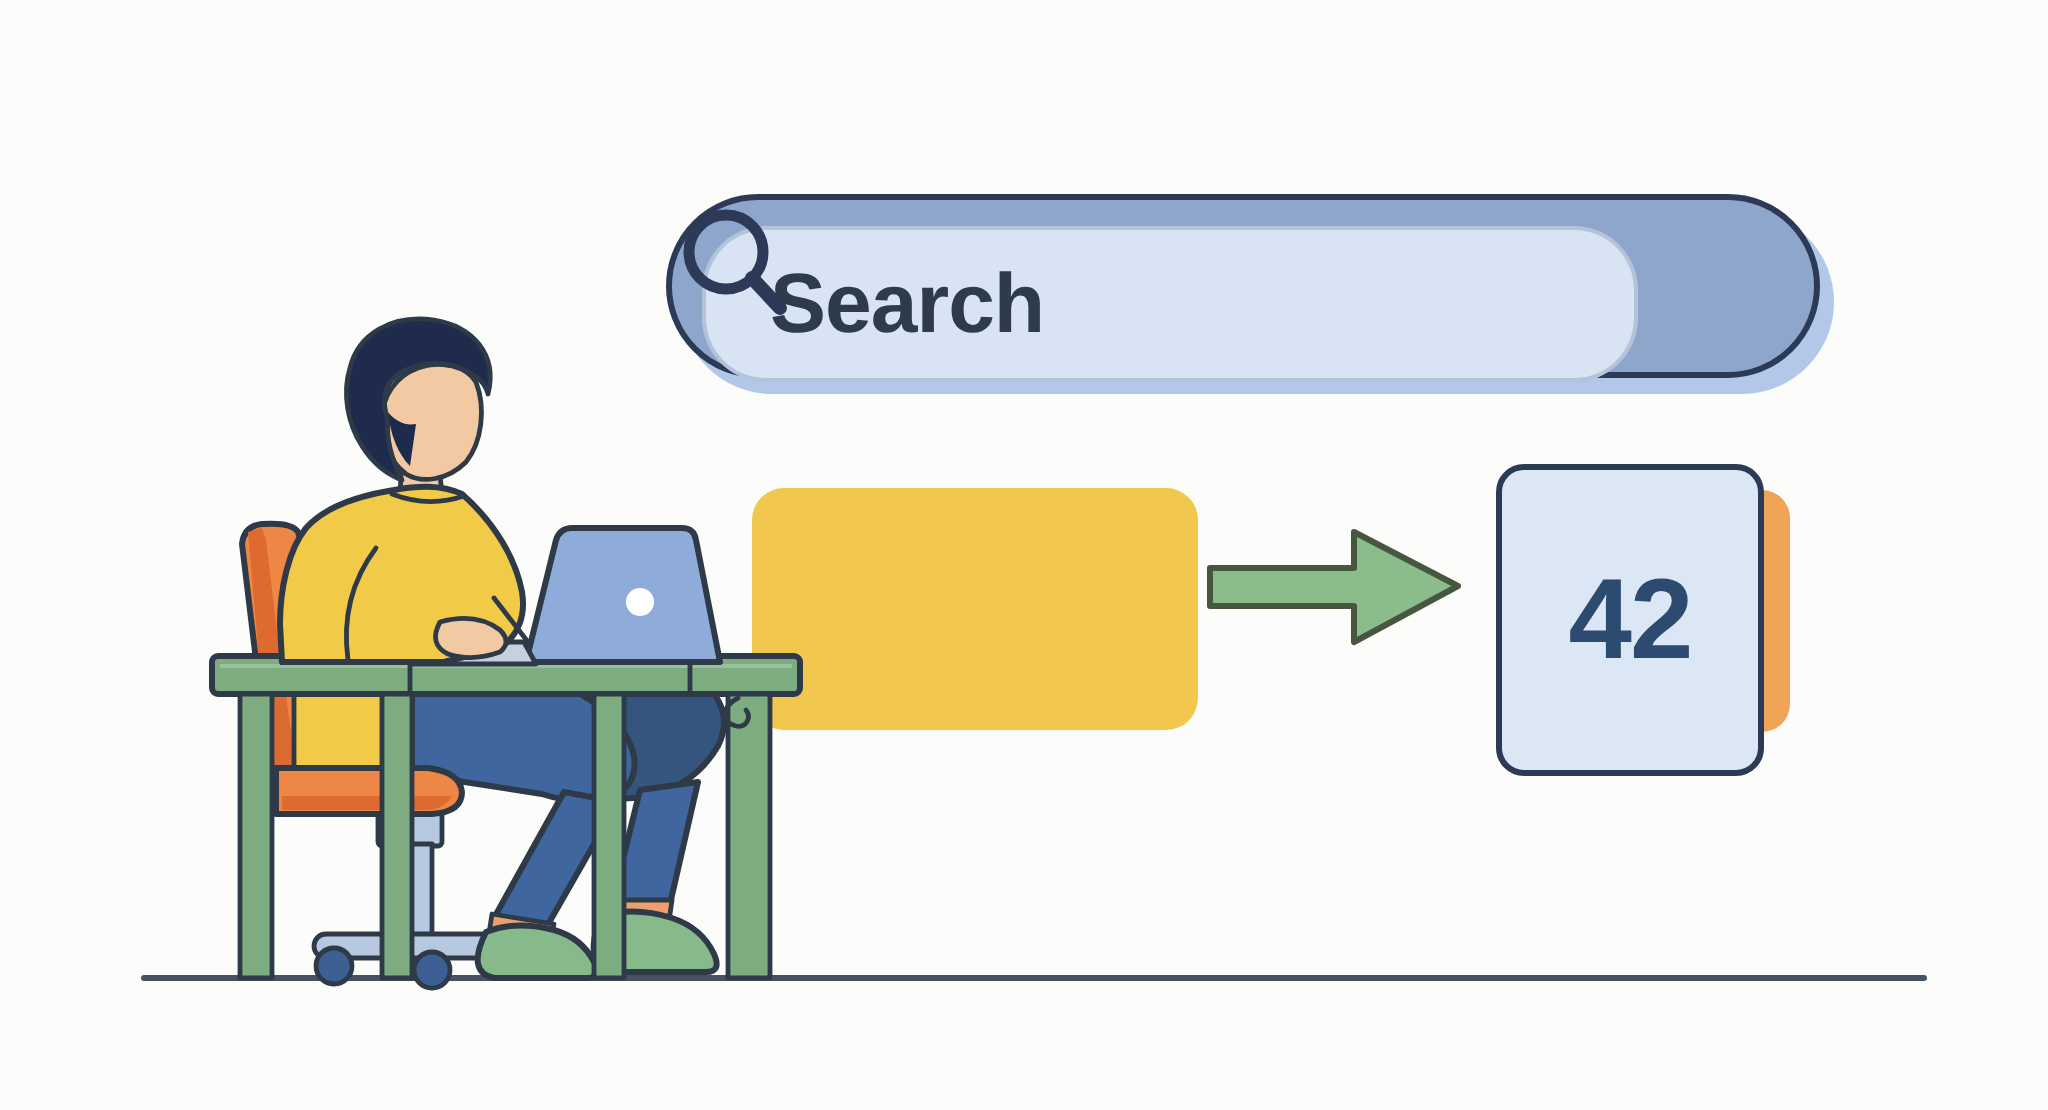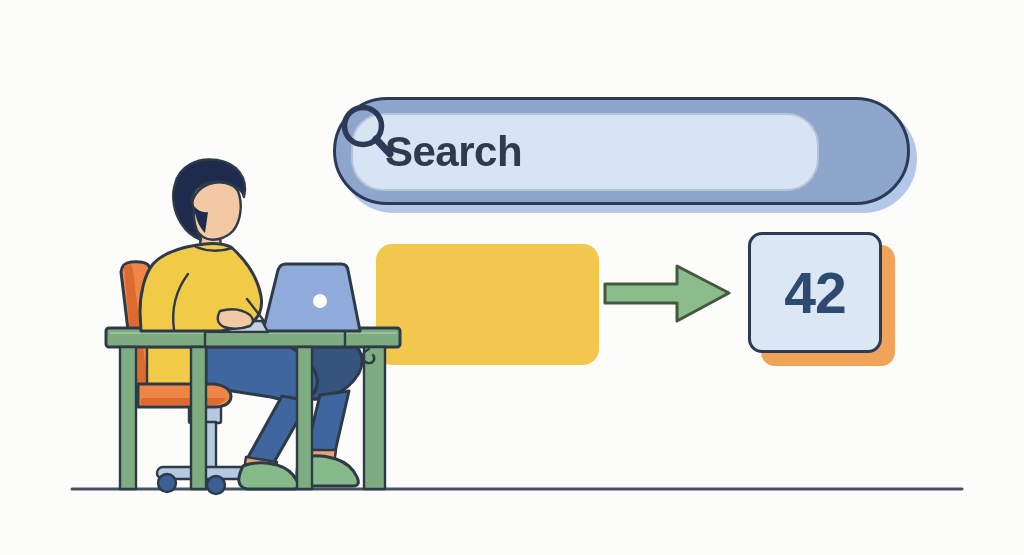--- a/index.html
+++ b/index.html
@@ -5,21 +5,21 @@
   html,body{margin:0;padding:0;background:#ffffff;}
   .stage{
     position:relative;width:1024px;height:555px;overflow:hidden;
     background:var(--bg);
     font-family:"Liberation Sans","DejaVu Sans",sans-serif;
   }
   .stage svg{position:absolute;left:0;top:0;}
 
   
   .search-bar{
-    position:absolute;left:333px;top:97px;width:577px;height:108px;
+    position:absolute;left:333px;top:97px;width:577px;height:92px;
     background:var(--search-outer);
     border:3px solid var(--search-outer-border);
     border-radius:56px;box-sizing:border-box;
     box-shadow:7px 8px 0 0 var(--search-shadow);
   }
   .search-field{
     position:absolute;left:15px;top:13px;width:468px;height:78px;
     background:var(--search-field);
     border:2px solid rgba(70,95,140,0.25);
     border-radius:32px;box-sizing:border-box;
@@ -40,21 +40,21 @@
     padding:19px 0 0 15px;
   }
   .question-card .qline{
     display:block;white-space:nowrap;
     font-size:27px;font-weight:600;letter-spacing:-0.4px;line-height:38px;
     color:var(--question-text);
   }
 
   
   .answer-card{
-    position:absolute;left:748px;top:232px;width:134px;height:121px;
+    position:absolute;left:748px;top:232px;width:134px;height:156px;
     background:var(--answer-fill);
     border:3px solid var(--answer-border);
     border-radius:14px;box-sizing:border-box;
     display:flex;align-items:center;justify-content:center;
   }
   .answer-card span{
     font-size:57px;font-weight:600;color:var(--answer-text);letter-spacing:-1px;
   }
 
   

